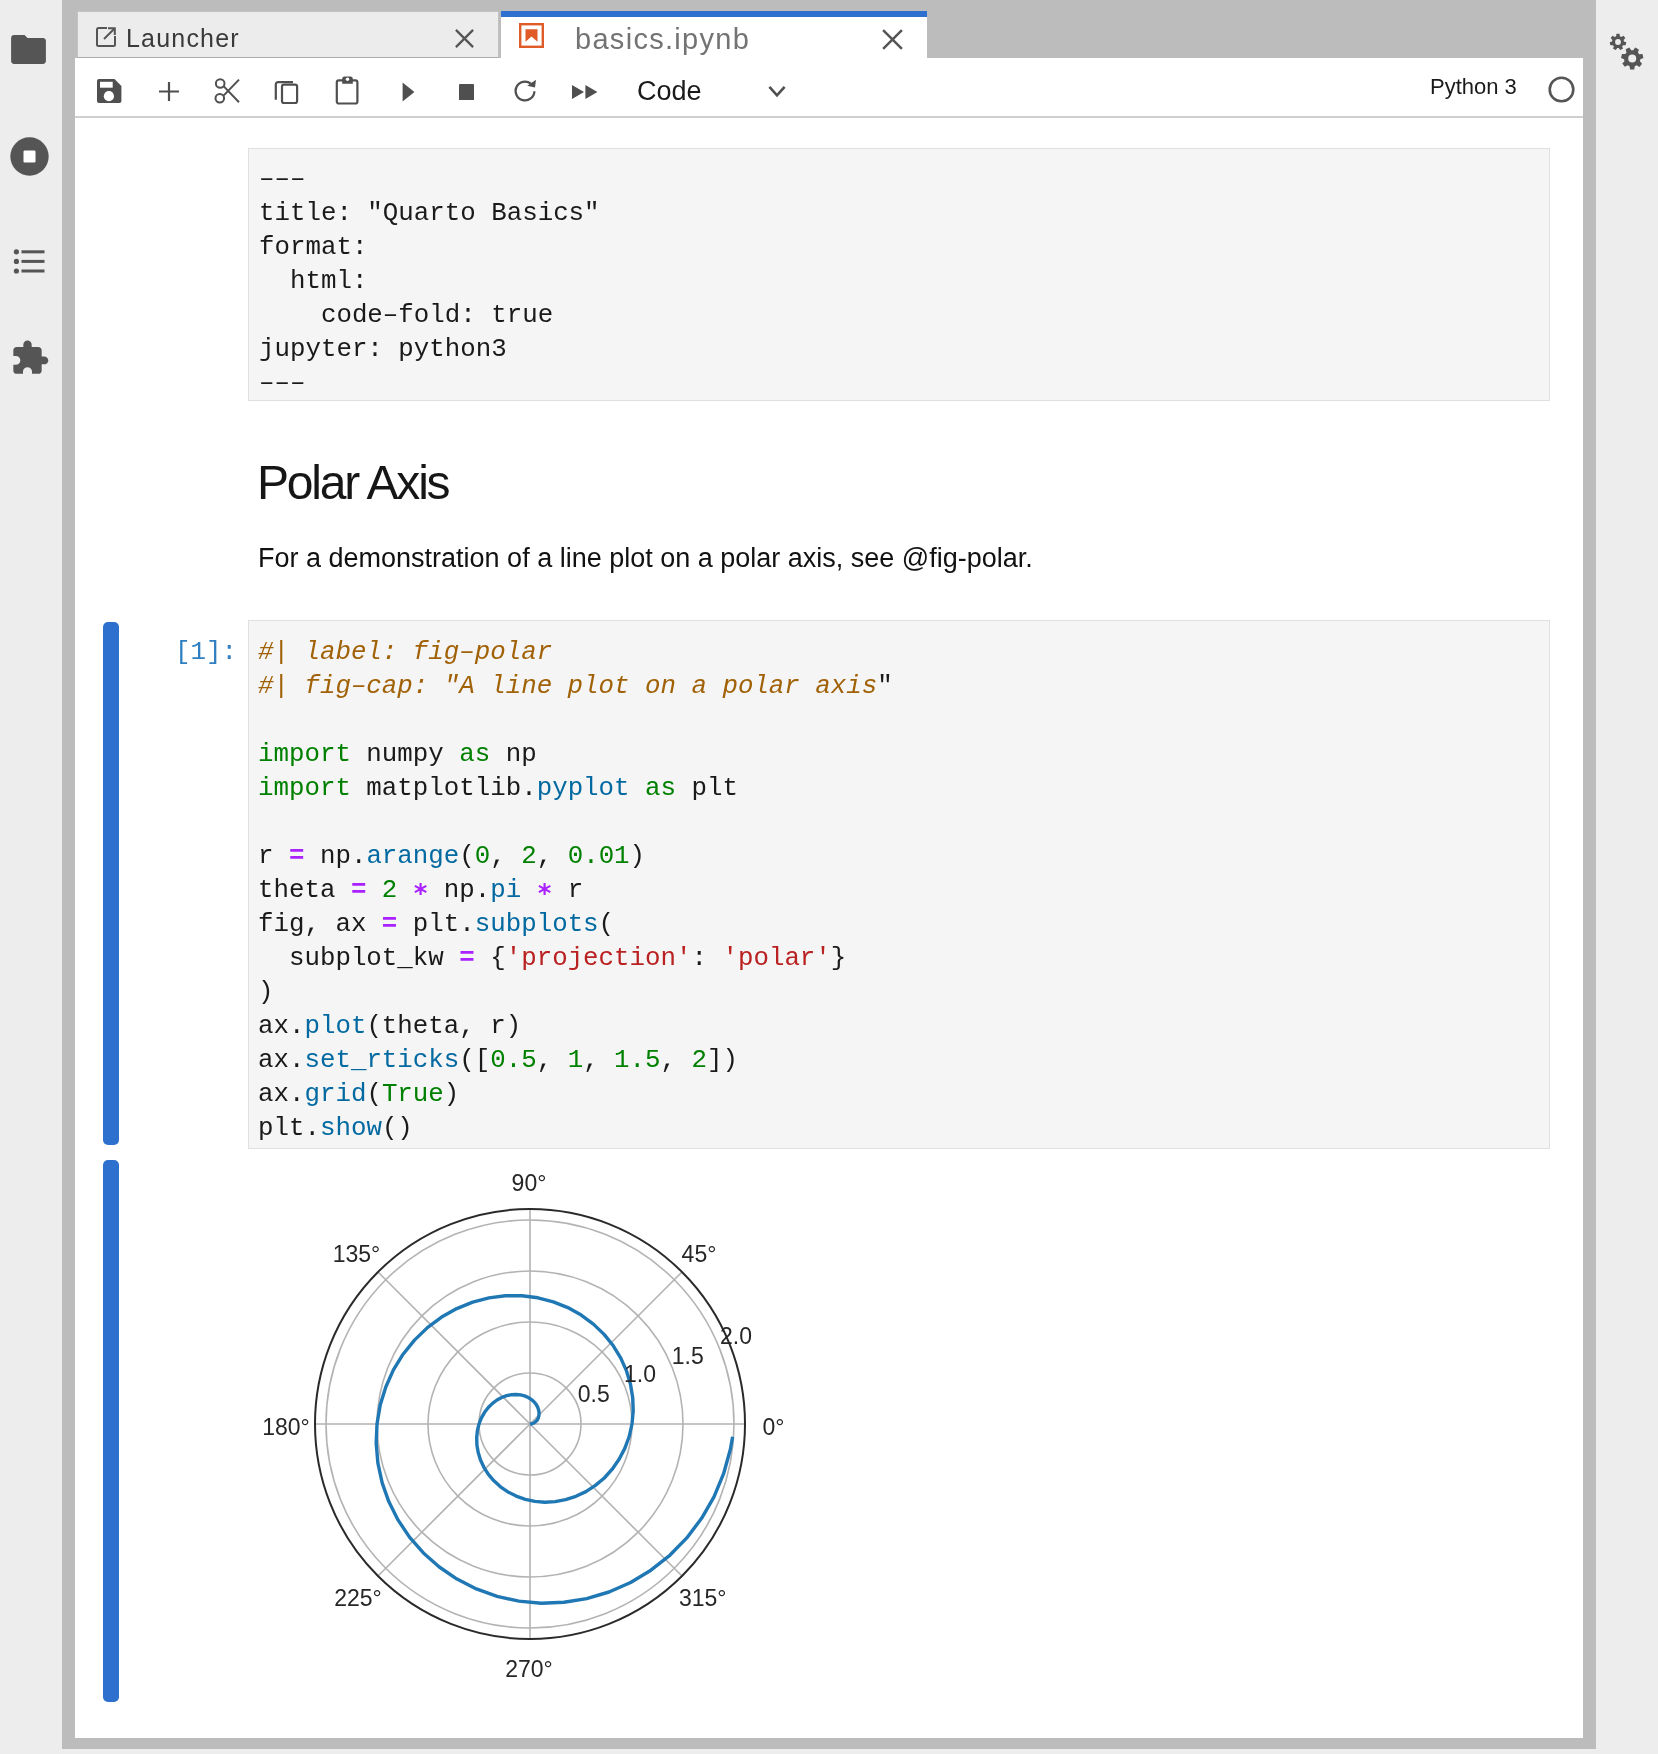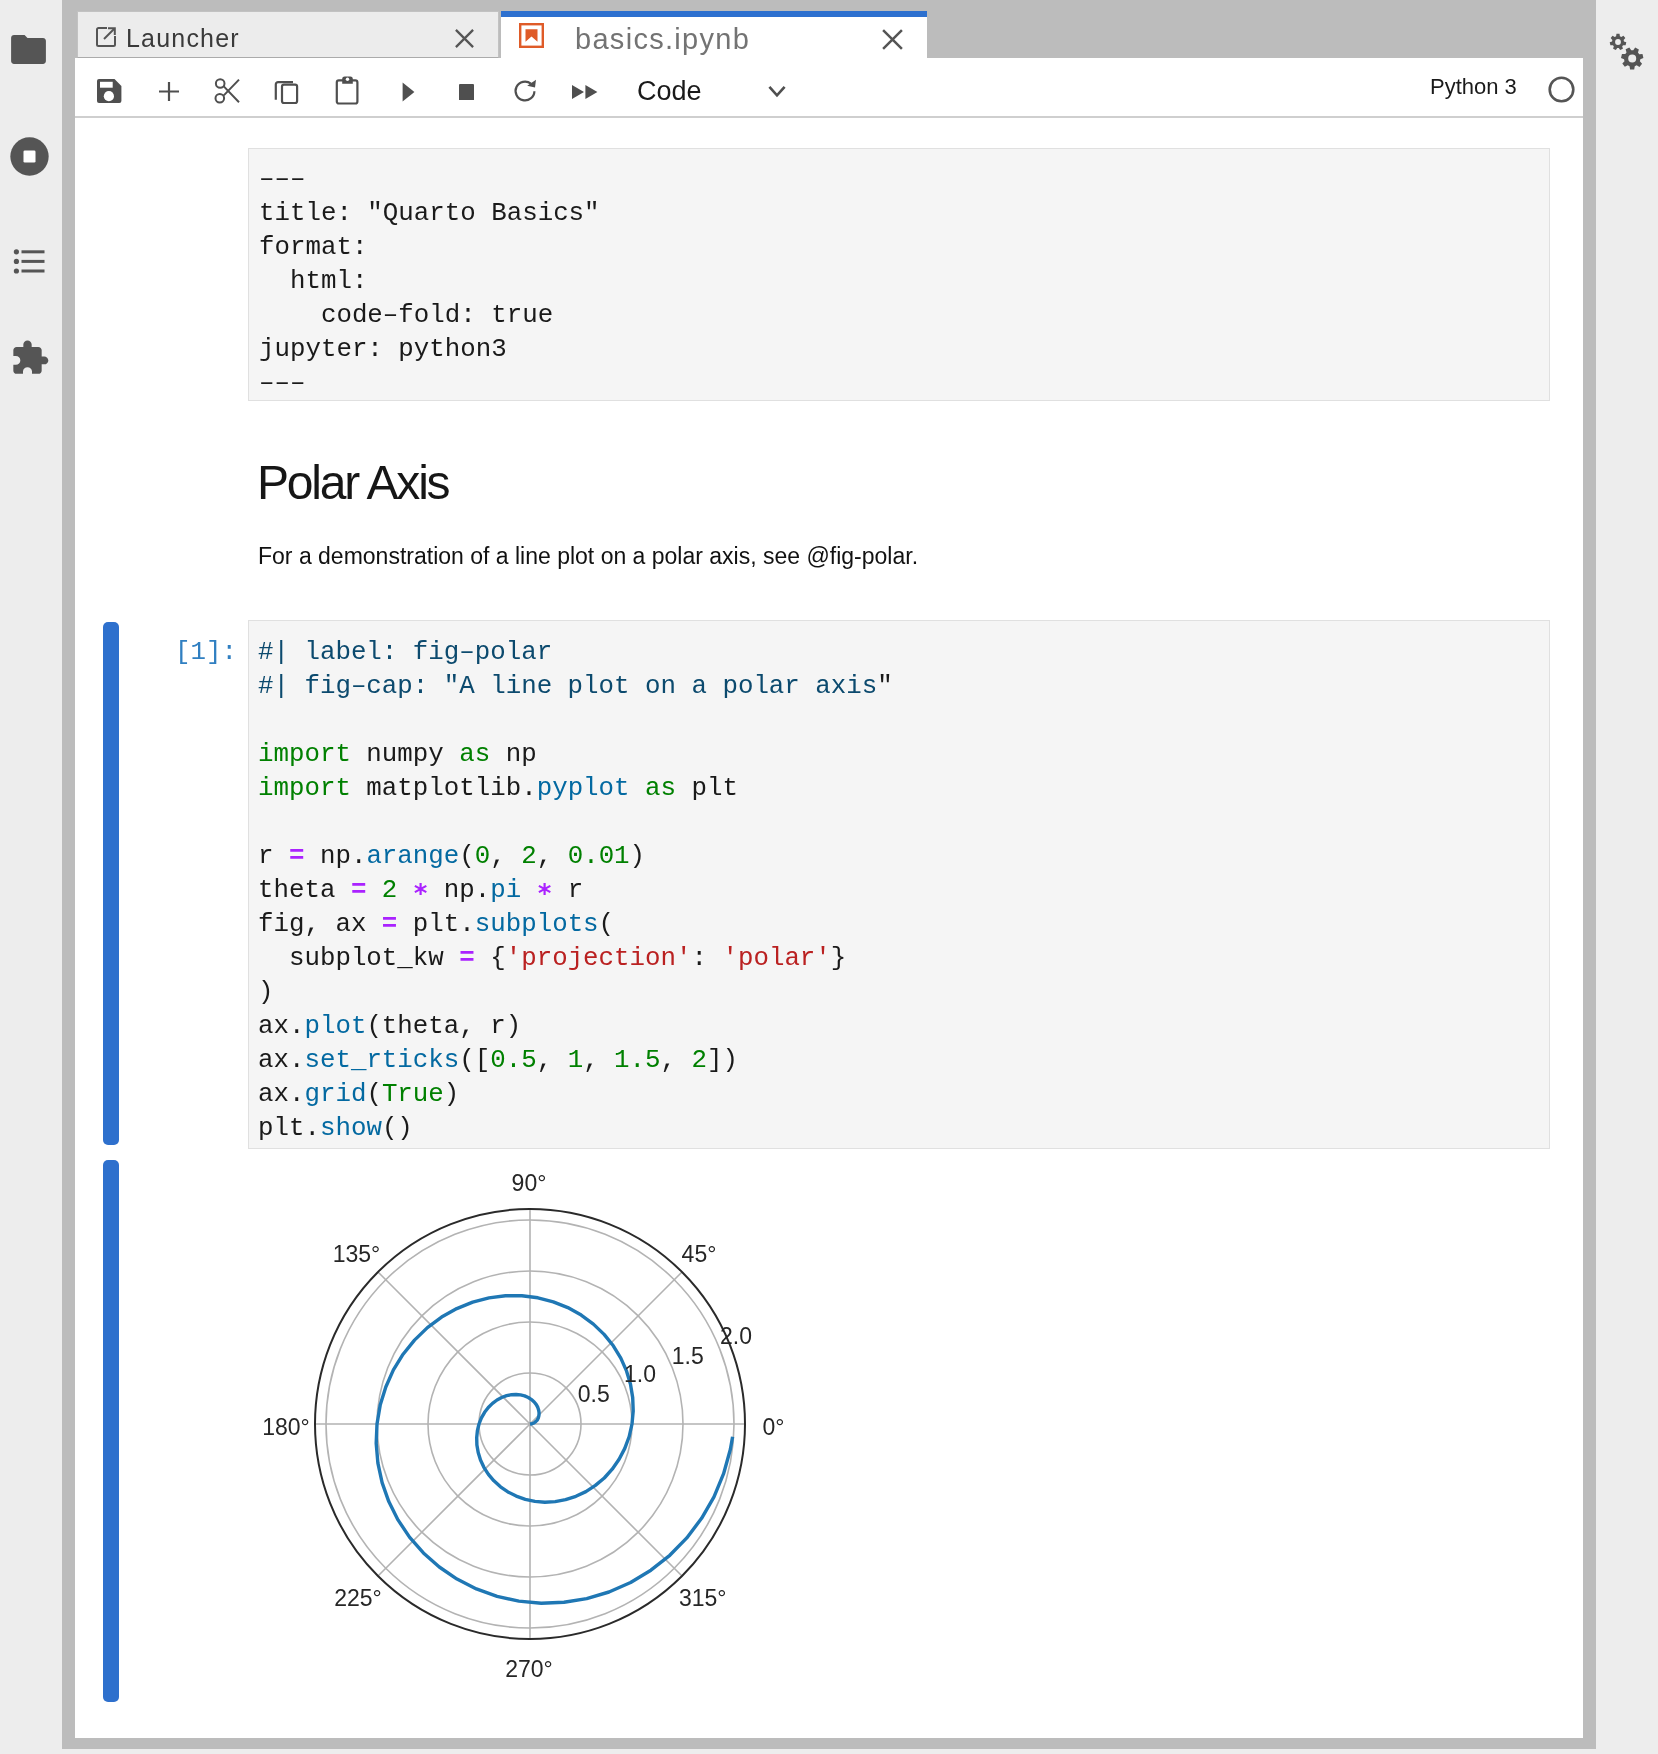--- a/index.html
+++ b/index.html
@@ -1,19 +1,19 @@
 <!DOCTYPE html>
 <html><head>
 <meta charset="utf-8">
 <style>
 html,body{margin:0;padding:0}
 body{width:1658px;height:1754px;background:#ededed;font-family:"Liberation Sans",sans-serif;position:relative;overflow:hidden}
 .abs{position:absolute}
 pre{margin:0;font-family:"Liberation Mono",monospace;font-size:25.8px;line-height:34px;color:#1a1a1a}
-.c{color:#0c4a6e;}
+.c{color:#a16207;font-style:italic}
 .k{color:#008000;font-weight:normal}
 .p{color:#0369a1}
 .n{color:#008000}
 .o{color:#aa22ff;font-weight:bold}
 .s{color:#ba2121}
 .cellbox{position:absolute;background:#f5f5f5;border:1px solid #e0e0e0;box-sizing:border-box}
 .collapser{position:absolute;left:103px;width:16px;background:#2e70cd;border-radius:5px}
 svg{position:absolute;display:block}
 </style>
 </head>
@@ -121,21 +121,21 @@
 <pre class="abs" style="left:259px;top:163px">–––
 title: "Quarto Basics"
 format:
   html:
     code–fold: true
 jupyter: python3
 –––</pre>
 
 <div class="abs" style="left:257px;top:455px;font-size:48px;font-weight:400;letter-spacing:-2.2px;color:#161616">Polar Axis</div>
 
-<div class="abs" style="left:258px;top:543px;font-size:23px;color:#111">For a demonstration of a line plot on a polar axis, see @fig-polar.</div>
+<div class="abs" style="left:258px;top:543px;font-size:27px;color:#111">For a demonstration of a line plot on a polar axis, see @fig-polar.</div>
 
 <div class="collapser" style="top:622px;height:523px"></div>
 <pre class="abs" style="left:175px;top:636px;color:#307fc1">[1]:</pre>
 <div class="cellbox" style="left:248px;top:620px;width:1302px;height:529px"></div>
 <pre class="abs" style="left:258px;top:636px"><span class="c">#| label: fig–polar</span>
 <span class="c">#| fig–cap: "A line plot on a polar axis</span>"
 
 <span class="k">import</span> numpy <span class="k">as</span> np
 <span class="k">import</span> matplotlib.<span class="p">pyplot</span> <span class="k">as</span> plt
 

